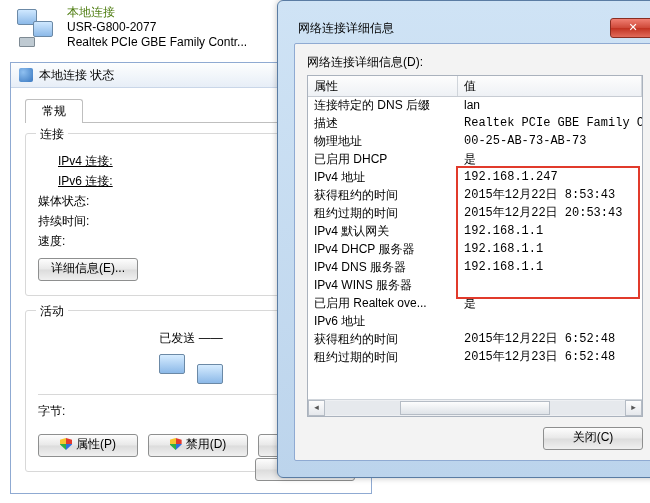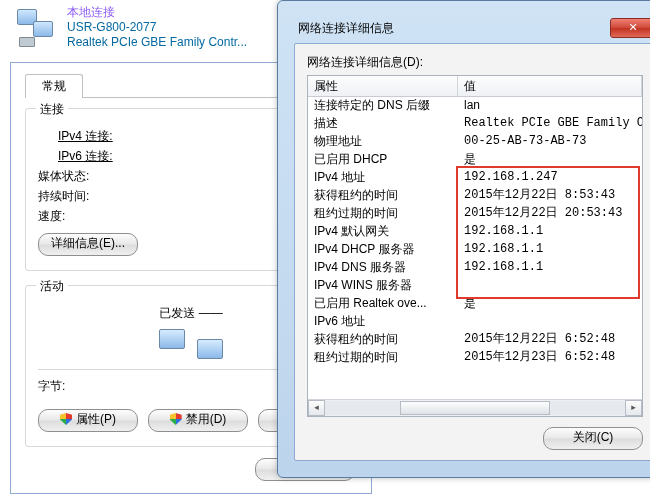--- a/index.html
+++ b/index.html
@@ -16,21 +16,21 @@
   
   .win7-btn {
     display: inline-block;
     min-width: 78px;
     height: 21px;
     line-height: 19px;
     padding: 0 10px;
     font-size: 12px;
     background: linear-gradient(#fdfdfd, #e8e8e8 48%, #dcdcdc 52%, #f0f0f0);
     border: 1px solid #8e8f8f;
-    border-radius: 10px;
+    border-radius: 3px;
     text-align: center;
     cursor: default;
   }
   .shield {
     display: inline-block;
     width: 12px;
     height: 12px;
     vertical-align: -2px;
     margin-right: 4px;
     background:
@@ -95,23 +95,23 @@
   .net-icon .mon.b { right: 2px; top: 14px; }
   .net-icon .plug {
     position: absolute;
     left: 4px; bottom: 0;
     width: 14px; height: 8px;
     background: #bfcad2;
     border: 1px solid #7e8a93;
     border-radius: 1px;
   }
   #top-header .lines { line-height: 15px; }
-  #top-header .lines .l1 { color: #8b5cf6; }
+  #top-header .lines .l1 { color: #4d7c0f; }
   #top-header .lines .l2,
-  #top-header .lines .l3 { color: #0369a1; }
+  #top-header .lines .l3 { color: #000000; }
 
   
   #status-window {
     position: absolute;
     left: 10px;
     top: 62px;
     width: 362px;
     height: 432px;
     border: 1px solid #8faad2;
     background: #fff;
@@ -314,20 +314,24 @@
       <div class="plug"></div>
   </div>
   <div class="lines">
     <div class="l1">本地连接</div>
     <div class="l2">USR-G800-2077</div>
     <div class="l3">Realtek PCIe GBE Family Contr...</div>
   </div>
 </div>
 
 <div id="status-window">
+  <div class="titlebar">
+    <span class="tiny-icon"></span>
+    <span>本地连接 状态</span>
+  </div>
   <div id="status-body">
     <div class="tab-header">
       <div class="tab">常规</div>
     </div>
 
     <div class="groupbox">
       <div class="legend">连接</div>
       <div class="row indent">
         <span>IPv4 连接:</span>
         <span></span>

